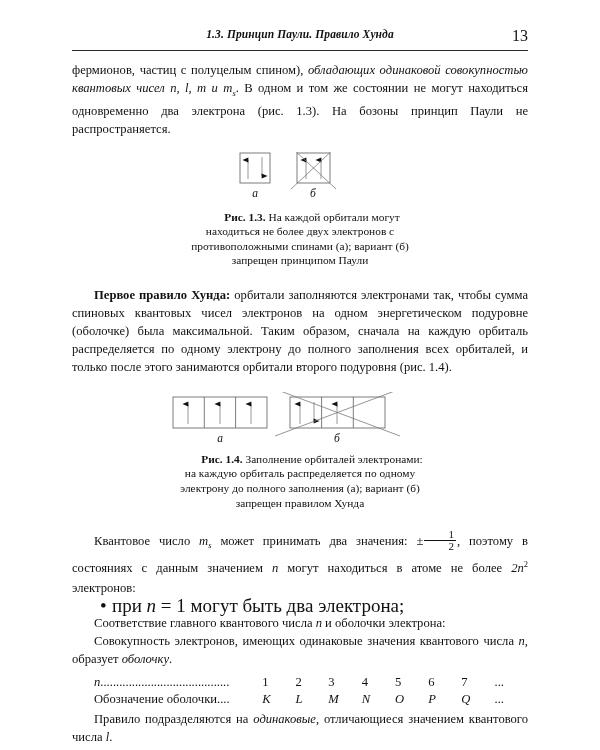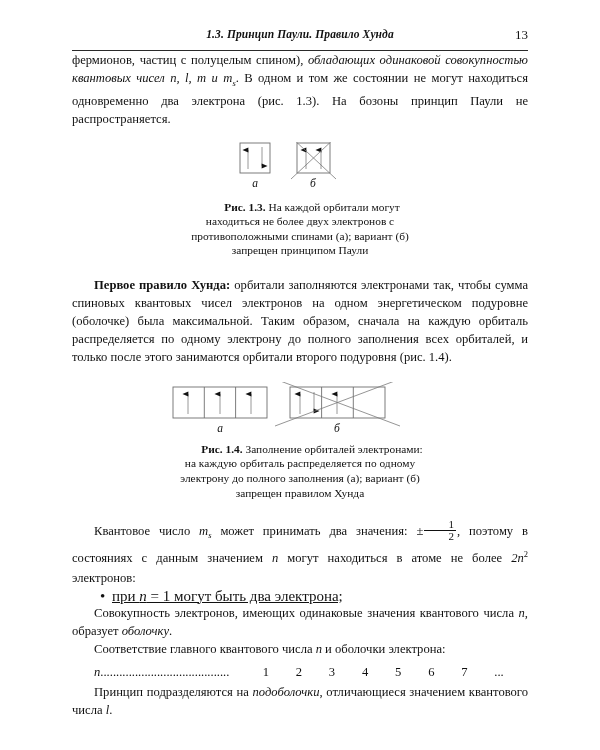--- a/index.html
+++ b/index.html
@@ -21,37 +21,38 @@
     left: 72px;
     top: 28px;
     width: 456px;
   }
 
   
   .runhead {
     position: relative;
     height: 22px;
     border-bottom: 1px solid #2a2a2a;
+    margin-bottom: 10px;
   }
   .runhead-title {
     position: absolute;
     left: 0;
     right: 0;
     top: 0;
     text-align: center;
     font-style: italic;
     font-weight: bold;
     font-size: 11.5px;
     letter-spacing: 0.1px;
   }
   .runhead-page {
     position: absolute;
     right: 0;
     top: -1px;
-    font-size: 13px;
+    font-size: 16px;
   }
 
   
   p.body {
     margin: 0 0 0 0;
     font-size: 12.6px;
     line-height: 18px;
     text-align: justify;
     text-indent: 0;
     hyphens: manual;
@@ -96,25 +97,24 @@
   .fig-caption.w13 { width: 248px; }
   .fig-caption.w14 { width: 246px; }
 
   
   ul.bullets {
     list-style: none;
     margin: 0;
     padding: 0;
   }
   ul.bullets li {
-    font-size: 15px;
+    font-size: 19px;
     line-height: 16.6px;
     padding-left: 40px;
     position: relative;
-    text-decoration: underline;
   }
   ul.bullets li::before {
     content: "•";
     position: absolute;
     left: 28px;
     top: 0;
   }
 
   
   .shell-table {
@@ -218,36 +218,47 @@
       </div>
       <div class="fig-caption w14" style="margin-top:2px;font-family:Liberation Serif, serif;"><span class="lead">Рис. 1.4.</span><span> Заполнение орбиталей электронами: на каждую орбиталь распределяется по одному электрону до полного заполнения (а); вариант (б) запрещен правилом Хунда</span></div>
     </div>
 
     <p class="body indent" style="margin-top:20px; line-height:19px;"><span>Квантовое число </span><span class="mvar">m</span><span class="sub">s</span><span> может принимать два значения: ±</span><span class="frac"><span class="num">1</span><span class="den">2</span></span><span>, поэтому в состояниях с данным значением </span><span class="mvar">n</span><span> могут находиться в атоме не более </span><span class="mvar">2n</span><span class="sup">2</span><span> электронов:</span></p>
 
     <ul class="bullets">
       <li><span>при </span><span class="mvar">n</span><span> = 1 могут быть два электрона;</span></li>
     </ul>
 
+    <p class="body indent"><span>Соответствие главного квантового числа </span><span class="mvar">n</span><span> и оболочки электрона:</span></p>
+
     <p class="body indent"><span>Совокупность электронов, имеющих одинаковые значения квантового числа </span><span class="mvar">n</span><span>, образует </span><span class="it">оболочку</span><span>.</span></p>
-
-    <p class="body indent"><span>Соответствие главного квантового числа </span><span class="mvar">n</span><span> и оболочки электрона:</span></p>
 
     <table class="shell-table">
       <tbody>
           <tr>
         <td class="lead"><span class="mvar">n</span><span class="dotfill">.........................................</span></td>
         <td class="val plain">1</td>
         <td class="val plain">2</td>
         <td class="val plain">3</td>
         <td class="val plain">4</td>
         <td class="val plain">5</td>
         <td class="val plain">6</td>
         <td class="val plain">7</td>
         <td class="val plain">...</td>
       </tr>
+      <tr>
+        <td class="lead"><span>Обозначение оболочки</span><span class="dotfill"> ....</span></td>
+        <td class="val">K</td>
+        <td class="val">L</td>
+        <td class="val">M</td>
+        <td class="val">N</td>
+        <td class="val">O</td>
+        <td class="val">P</td>
+        <td class="val">Q</td>
+        <td class="val plain">...</td>
+      </tr>
     </tbody>
       </table>
 
-    <p class="body indent" style="margin-top:2px;"><span>Принцип подразделяются на </span><span class="it">подоболочки</span><span>, отличающиеся значением квантового числа </span><span class="mvar">l</span><span>.</span></p>
+    <p class="body indent" style="margin-top:2px;"><span>Правило подразделяются на </span><span class="it">одинаковые</span><span>, отличающиеся значением квантового числа </span><span class="mvar">l</span><span>.</span></p>
 
   </div>
 </div>
 
 </body></html>

